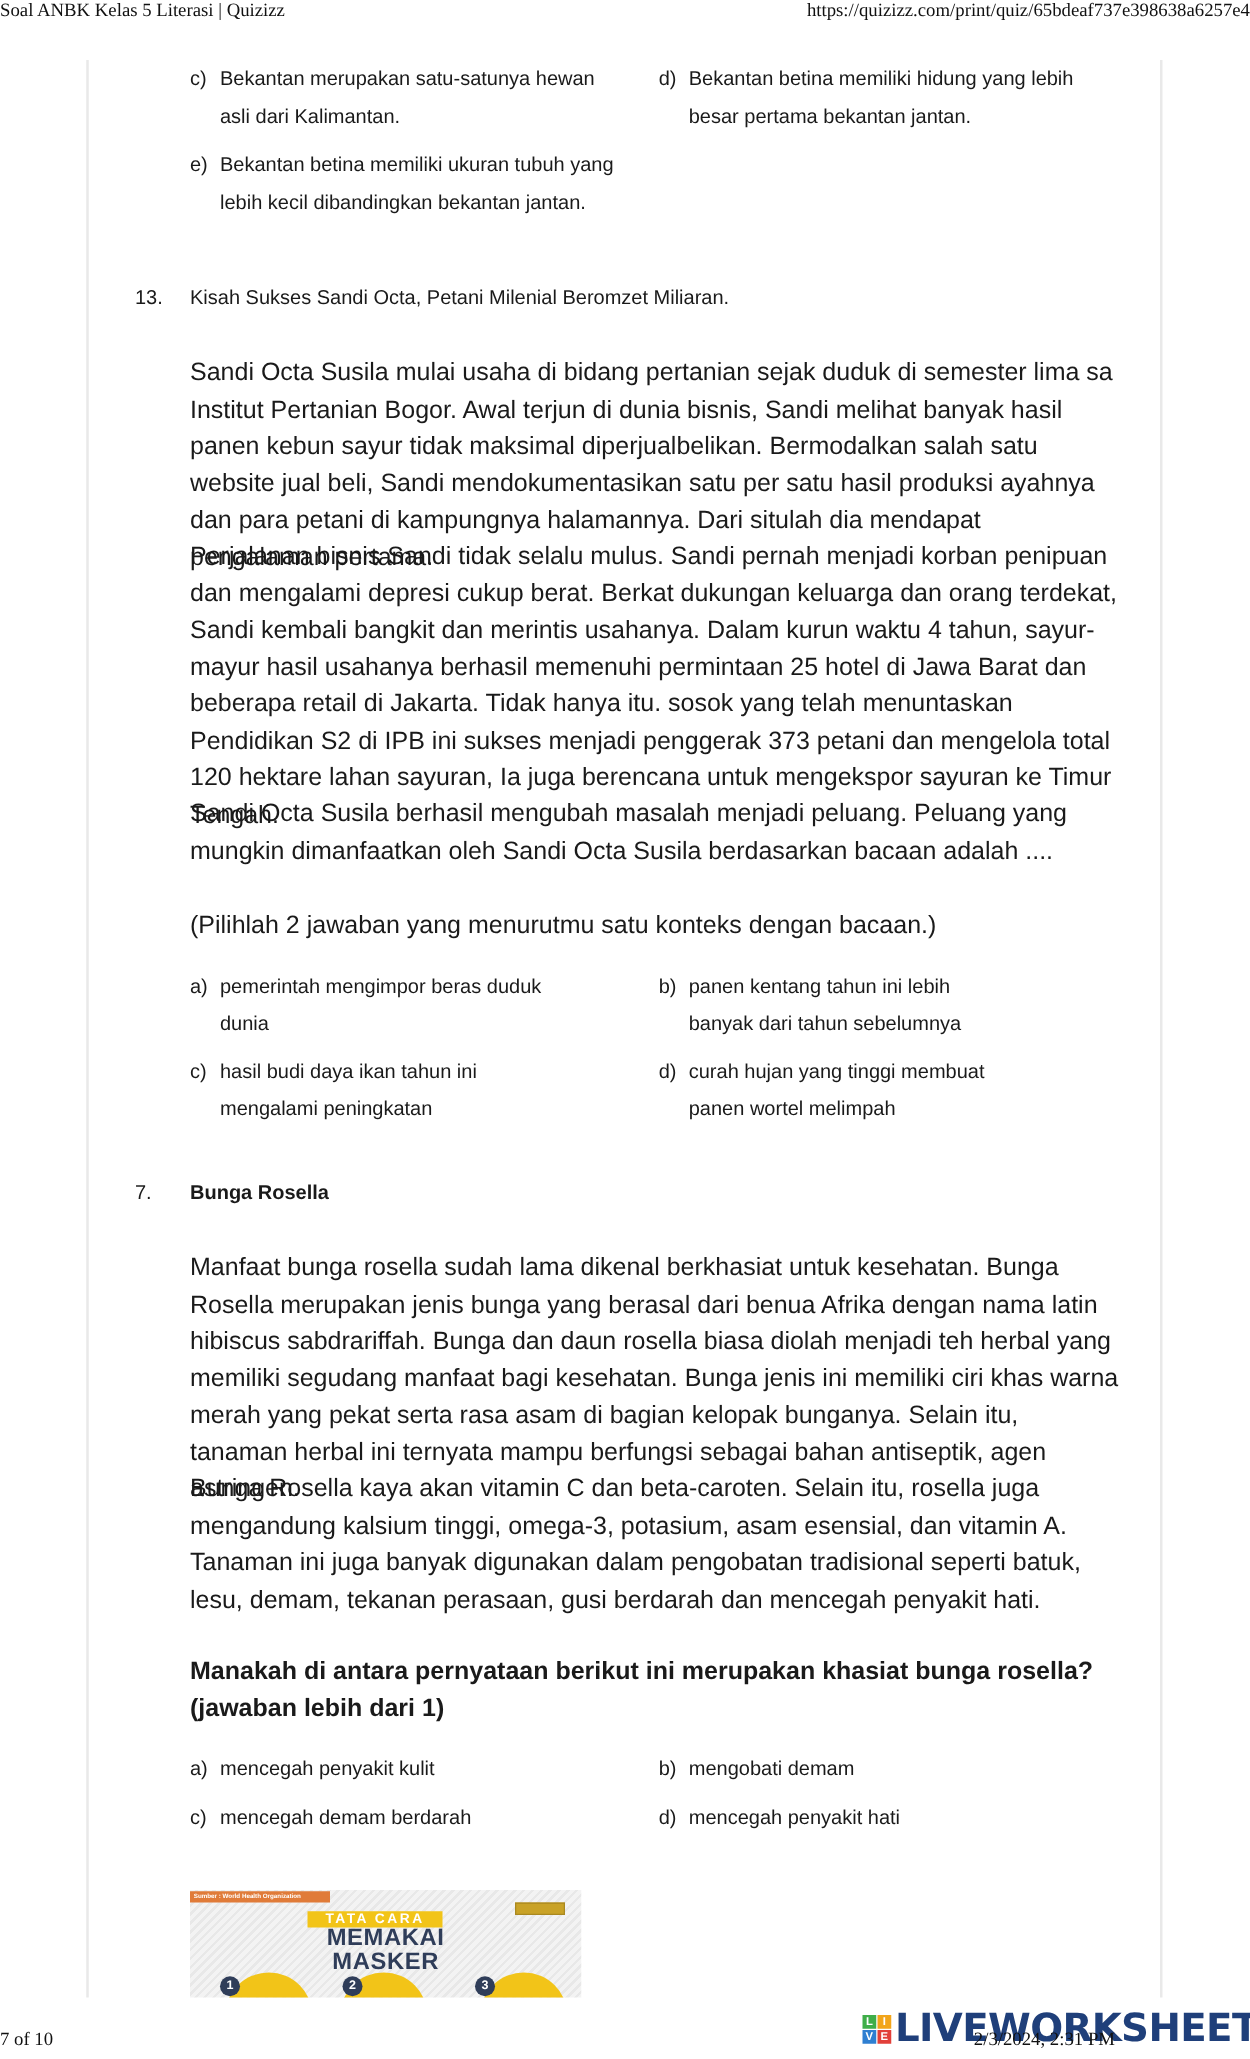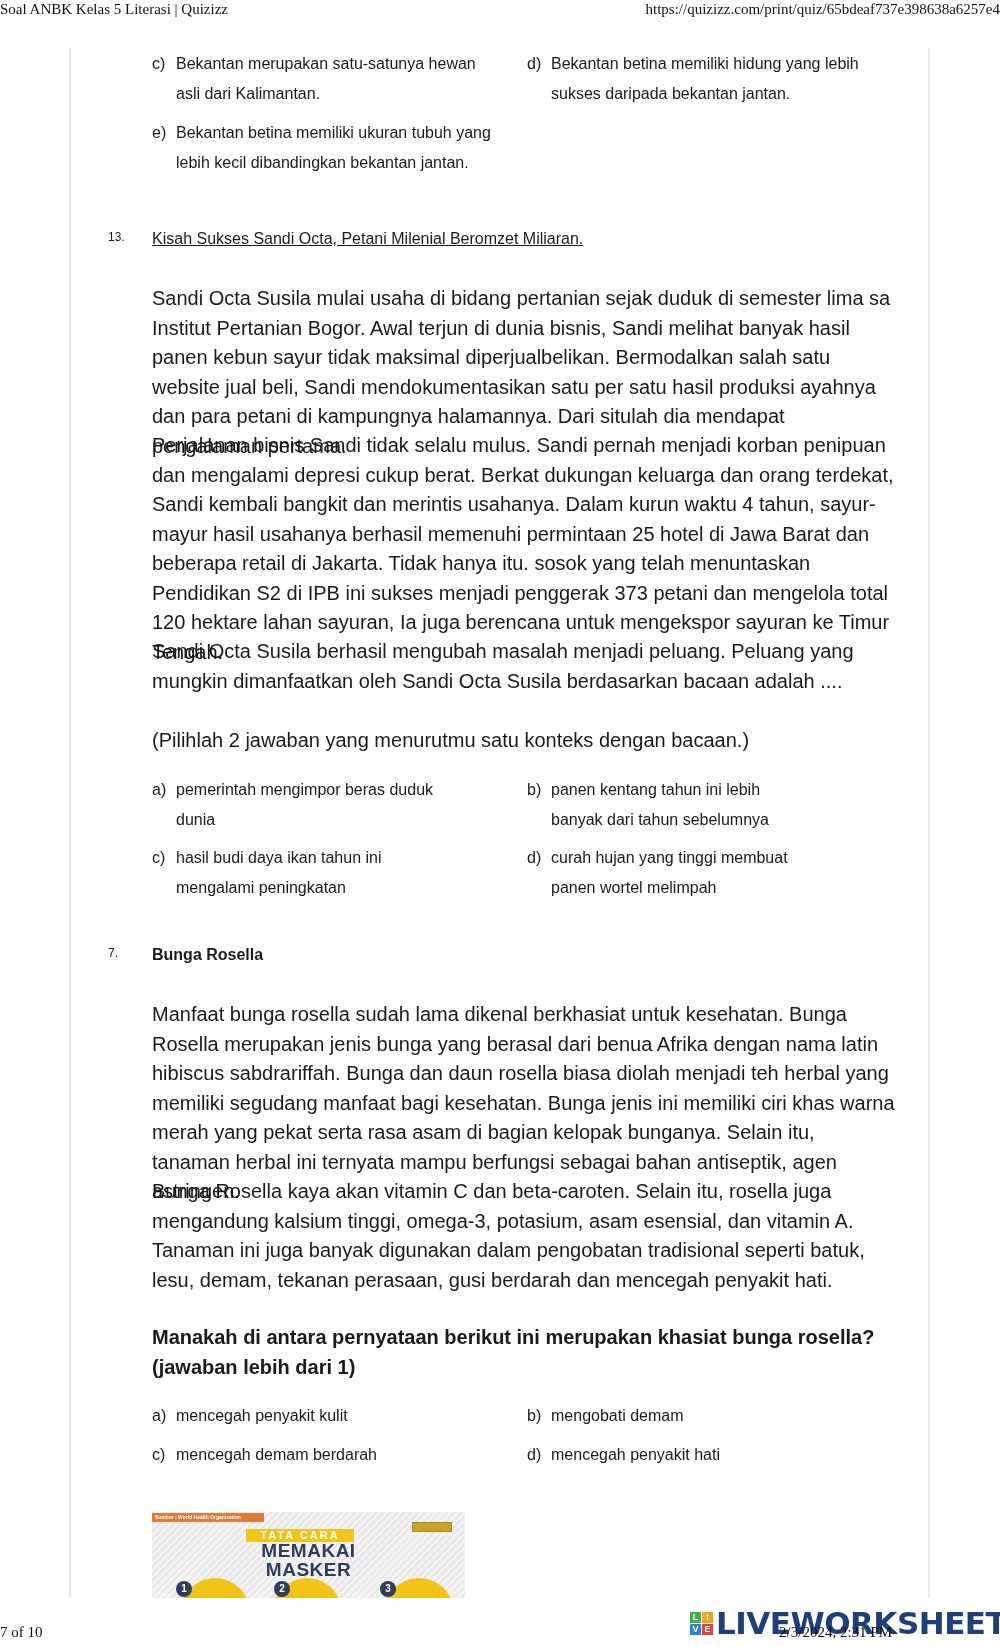--- a/index.html
+++ b/index.html
@@ -14,21 +14,21 @@
   .print-footer { position: absolute; left: 0; top: 1622px; width: 892px; height: 25px;
     font-family: "Liberation Serif", serif; font-size: 15px; color: #111; }
   .print-footer .pageno { position: absolute; left: 0; top: 2px; }
   .print-footer .datetime { position: absolute; right: 0; top: 2px; background: transparent; }
 
   .page-rule { position: absolute; top: 48px; width: 2px; height: 1550px; background: #e9e9e9; }
   .page-rule.left { left: 69px; }
   .page-rule.right { left: 928px; }
 
   .content { position: absolute; left: 0; top: 0; width: 1000px; }
-  .qnum { position: absolute; left: 108px; font-size: 12px; }
+  .qnum { position: absolute; left: 108px; font-size: 16px; }
   .qtitle { position: absolute; left: 152px; font-size: 16px; }
   .bold { font-weight: bold; }
   .para { position: absolute; left: 152px; width: 745px; font-size: 20px; line-height: 29.5px; }
 
   .opt { position: absolute; font-size: 16px; line-height: 29.5px; width: 340px; }
   .opt .letter { position: absolute; left: 0; top: 0; }
   .opt .txt { display: block; padding-left: 24px; }
 
   .figure { position: absolute; left: 152px; top: 1512px; width: 313px; height: 86px;
     background: repeating-linear-gradient(135deg, #f3f3f3 0 3px, #e8e8e8 3px 5px); overflow: hidden; }
@@ -62,29 +62,29 @@
 <div class="page-rule right"></div>
 
 <div class="content">
 
   <div class="opt" style="left:152px; top:49px;">
     <span class="letter">c)</span>
     <span class="txt"><span>Bekantan merupakan satu-satunya hewan</span><br><span>asli dari Kalimantan.</span></span>
   </div>
   <div class="opt" style="left:527px; top:49px; width:370px;">
     <span class="letter">d)</span>
-    <span class="txt"><span>Bekantan betina memiliki hidung yang lebih</span><br><span>sukses daripada bekantan jantan.</span></span>
+    <span class="txt"><span>Bekantan betina memiliki hidung yang lebih</span><br><span>besar pertama bekantan jantan.</span></span>
   </div>
   <div class="opt" style="left:152px; top:118px;">
     <span class="letter">e)</span>
     <span class="txt"><span>Bekantan betina memiliki ukuran tubuh yang</span><br><span>lebih kecil dibandingkan bekantan jantan.</span></span>
   </div>
 
   <span class="qnum" style="top:230px;">13.</span>
-  <span class="qtitle" style="top:230px;text-decoration:underline;">Kisah Sukses Sandi Octa, Petani Milenial Beromzet Miliaran.</span>
+  <span class="qtitle" style="top:230px;">Kisah Sukses Sandi Octa, Petani Milenial Beromzet Miliaran.</span>
 
   <p class="para" style="top:284px;">Sandi Octa Susila mulai usaha di bidang pertanian sejak duduk di semester lima sa Institut Pertanian Bogor. Awal terjun di dunia bisnis, Sandi melihat banyak hasil panen kebun sayur tidak maksimal diperjualbelikan. Bermodalkan salah satu website jual beli, Sandi mendokumentasikan satu per satu hasil produksi ayahnya dan para petani di kampungnya halamannya. Dari situlah dia mendapat pengalaman pertama.</p>
   <p class="para" style="top:431px;">Perjalanan bisnis Sandi tidak selalu mulus. Sandi pernah menjadi korban penipuan dan mengalami depresi cukup berat. Berkat dukungan keluarga dan orang terdekat, Sandi kembali bangkit dan merintis usahanya. Dalam kurun waktu 4 tahun, sayur-mayur hasil usahanya berhasil memenuhi permintaan 25 hotel di Jawa Barat dan beberapa retail di Jakarta. Tidak hanya itu. sosok yang telah menuntaskan Pendidikan S2 di IPB ini sukses menjadi penggerak 373 petani dan mengelola total 120 hektare lahan sayuran, Ia juga berencana untuk mengekspor sayuran ke Timur Tengah.</p>
   <p class="para" style="top:637px;">Sandi Octa Susila berhasil mengubah masalah menjadi peluang. Peluang yang mungkin dimanfaatkan oleh Sandi Octa Susila berdasarkan bacaan adalah ....</p>
   <p class="para" style="top:726px;">(Pilihlah 2 jawaban yang menurutmu satu konteks dengan bacaan.)</p>
 
   <div class="opt" style="left:152px; top:775px;">
     <span class="letter">a)</span>
     <span class="txt"><span>pemerintah mengimpor beras duduk</span><br><span>dunia</span></span>
   </div>

